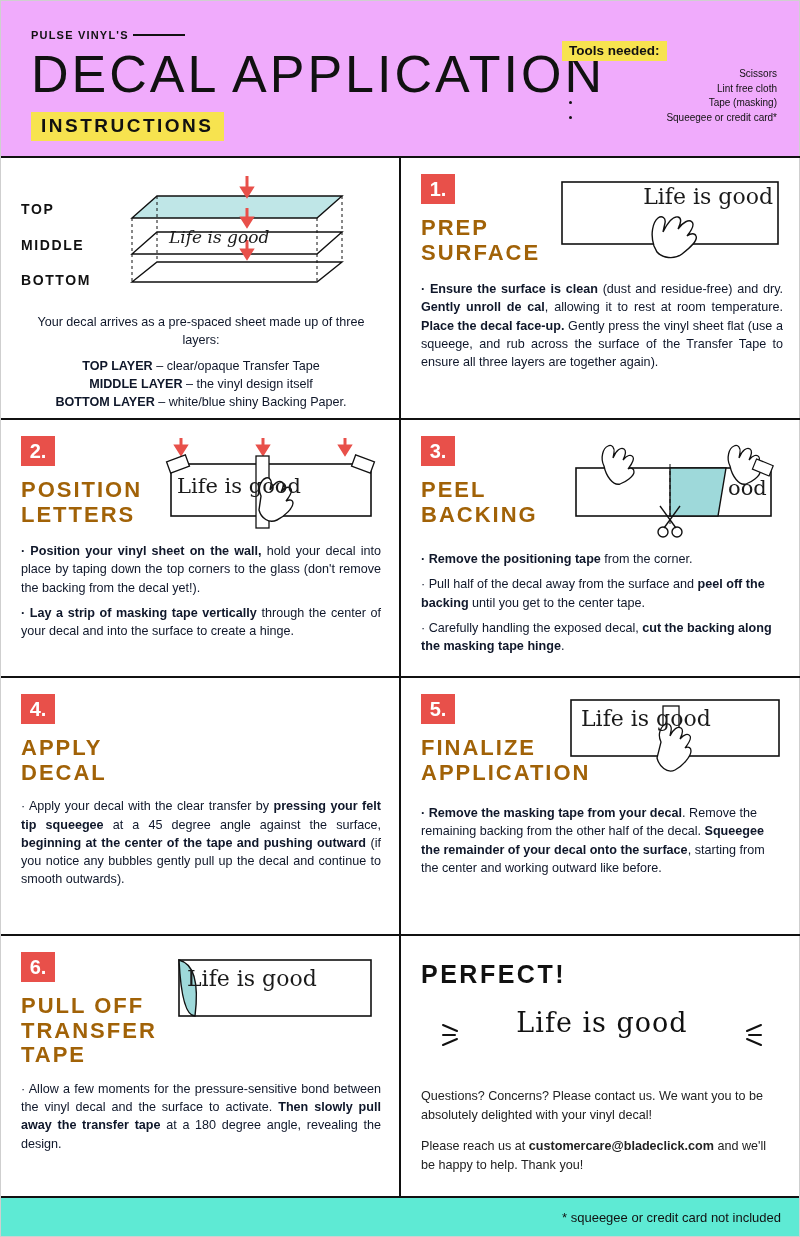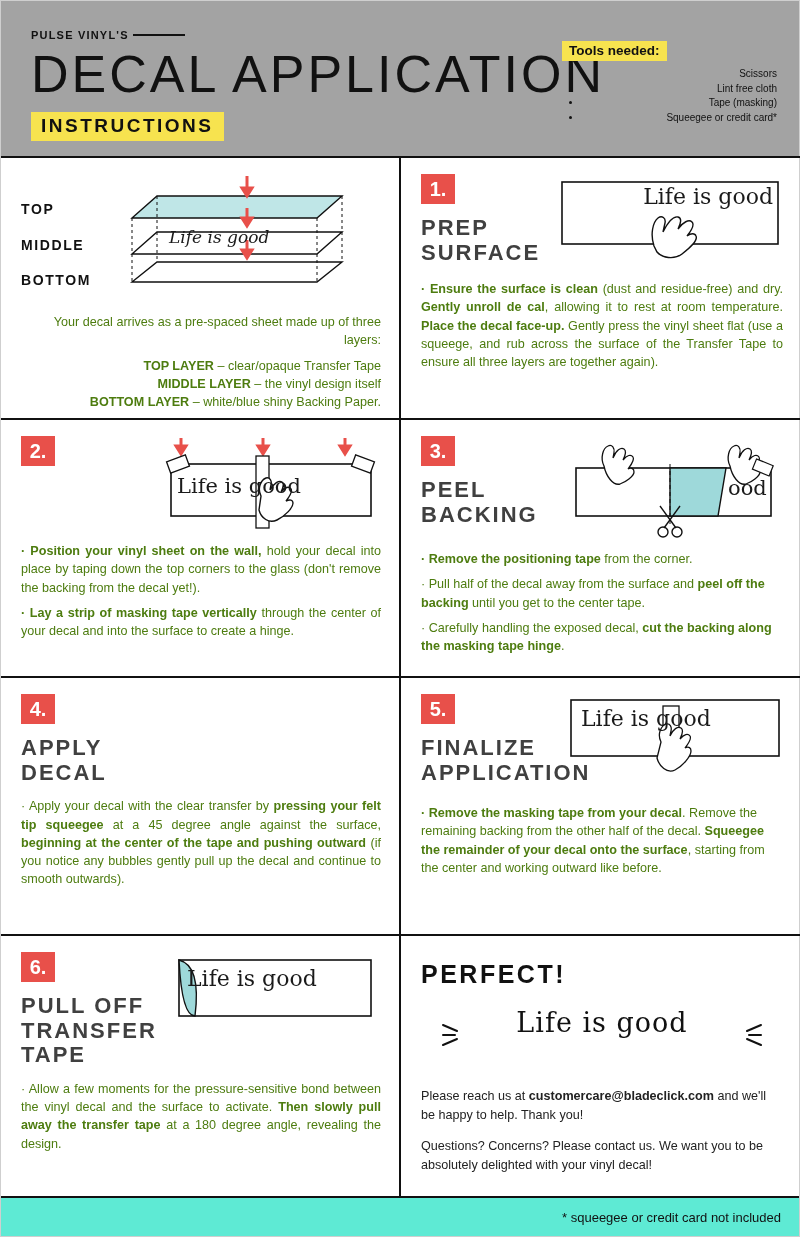--- a/index.html
+++ b/index.html
@@ -15,21 +15,21 @@
   .page {
     width: 800px;
     height: 1237px;
     position: relative;
     border: 1px solid #cfcfcf;
     background: #fff;
   }
 
   
   .header {
-    background: #a3a3a3;
+    background: #f0abfc;
     height: 155px;
     position: relative;
     padding: 22px 24px 0 30px;
   }
   .brandline {
     font-size: 11px;
     letter-spacing: 1.2px;
     font-weight: bold;
     color: #111;
     display: inline-block;
@@ -119,34 +119,34 @@
     align-items: center;
     justify-content: center;
     letter-spacing: 0px;
   }
   .steptitle {
     font-size: 22px;
     font-weight: bold;
     letter-spacing: 2px;
     line-height: 1.12;
     margin-top: 12px;
-    color: #404040;
+    color: #a16207;
   }
   .head-area {
     display: flex;
     align-items: flex-start;
     gap: 12px;
   }
   .head-left { width: 132px; }
   .art { flex: 1; padding-top: 2px; }
 
   .body-text {
     font-size: 12.6px;
     line-height: 1.45;
-    color: #4d7c0f;
+    color: #0f172a;
     text-align: justify;
     margin-top: 12px;
   }
   .body-text p { margin: 0 0 7px 0; }
   .body-text b { font-weight: bold; }
 
   .layerlabels {
     font-size: 14px;
     font-weight: bold;
     letter-spacing: 1.6px;
@@ -254,21 +254,21 @@
                 <line x1="130" y1="34" x2="130" y2="46"></line>
                   <polygon points="125,44 135,44 130,52"></polygon>
                 <line x1="130" y1="66" x2="130" y2="78"></line>
                   <polygon points="125,76 135,76 130,84"></polygon>
               </g>
             </svg>
             <div class="script" style="position:absolute;left:52px;top:53px;font-size:17px;">Life is good</div>
           </div>
         </div>
 
-        <div class="body-text" style="text-align:right;margin-top:14px;">
+        <div class="body-text" style="text-align:center;margin-top:14px;">
           <p>Your decal arrives as a pre-spaced sheet made up of three layers:</p>
           <p style="margin-bottom:0;">
             <b>TOP LAYER</b><span> – clear/opaque Transfer Tape</span><br>
             <b>MIDDLE LAYER</b><span> – the vinyl design itself</span><br>
             <b>BOTTOM LAYER</b><span> – white/blue shiny Backing Paper.</span>
           </p>
         </div>
       </div>
 
       <div class="cell right">
@@ -298,20 +298,24 @@
         </div>
       </div>
     </div>
 
     <div class="row rowB">
 
       <div class="cell left">
         <div class="head-area">
           <div class="head-left">
             <div class="stepnum">2.</div>
+            <div class="steptitle">
+              <div>POSITION</div>
+              <div>LETTERS</div>
+            </div>
           </div>
           <div class="art" style="position:relative;">
             <svg width="218" height="92" viewBox="0 0 218 92">
               <g stroke="#e8504a" stroke-width="3" fill="#e8504a">
                 <line x1="18" y1="0" x2="18" y2="10"></line>
                   <polygon points="13,8 23,8 18,16"></polygon>
                 <line x1="100" y1="0" x2="100" y2="10"></line>
                   <polygon points="95,8 105,8 100,16"></polygon>
                 <line x1="182" y1="0" x2="182" y2="10"></line>
                   <polygon points="177,8 187,8 182,16"></polygon>
@@ -465,24 +469,24 @@
           </svg>
           <svg style="position:absolute;right:18px;top:14px;" width="26" height="28" viewBox="0 0 26 28">
             <g stroke="#111" stroke-width="2" stroke-linecap="round">
               <line x1="22" y1="4" x2="8" y2="10"></line>
               <line x1="22" y1="14" x2="10" y2="14"></line>
               <line x1="22" y1="24" x2="8" y2="18"></line>
             </g>
           </svg>
         </div>
         <div class="contact-text" style="margin-top:24px;">
+          <p>Questions? Concerns? Please contact us. We want you to be absolutely delighted with your vinyl decal!</p>
           <p>
             <span>Please reach us at </span><b>customercare@bladeclick.com</b><span> and we'll be happy to help. Thank you!</span>
           </p>
-          <p>Questions? Concerns? Please contact us. We want you to be absolutely delighted with your vinyl decal!</p>
         </div>
       </div>
     </div>
   </div>
 
   <div class="footer">
     <span>* squeegee or credit card not included</span>
   </div>
 
 </div>

